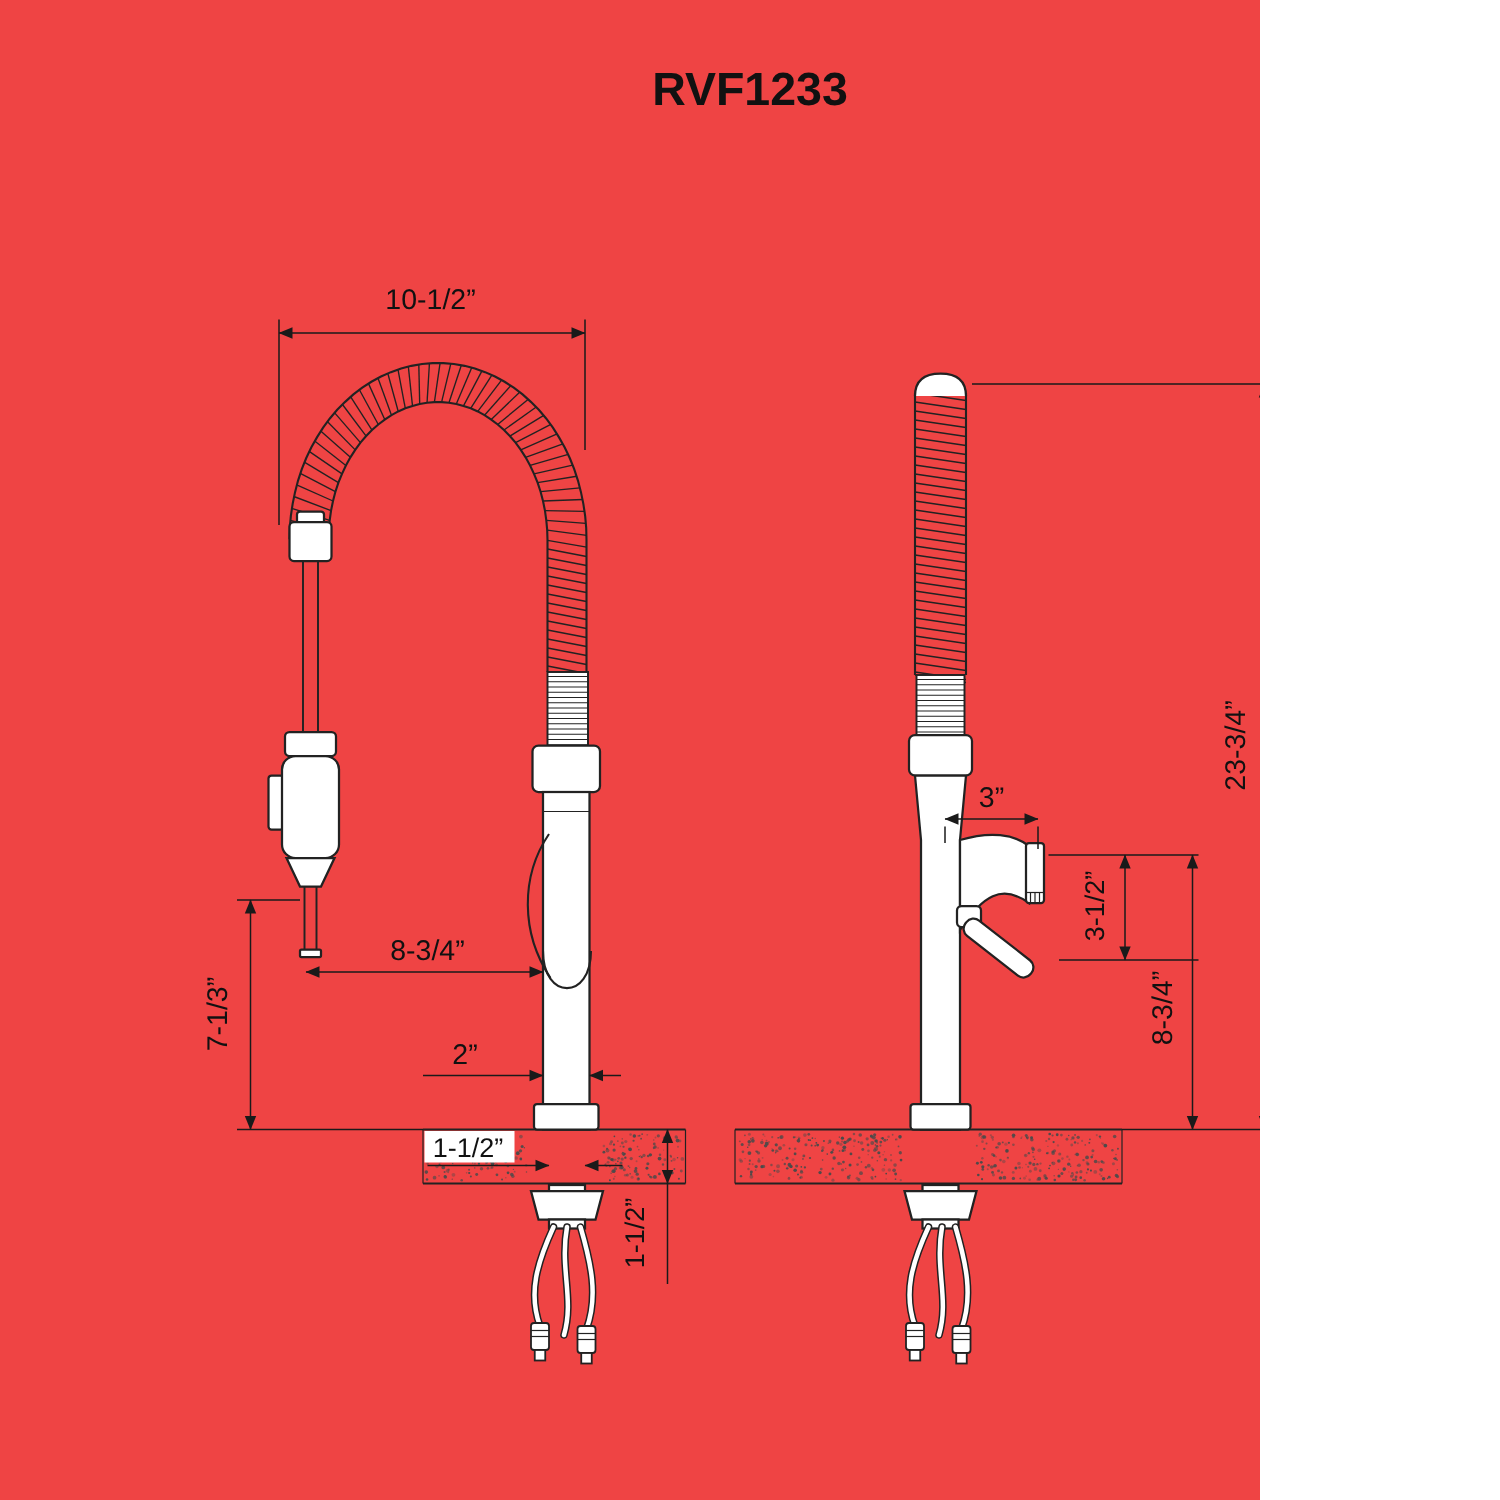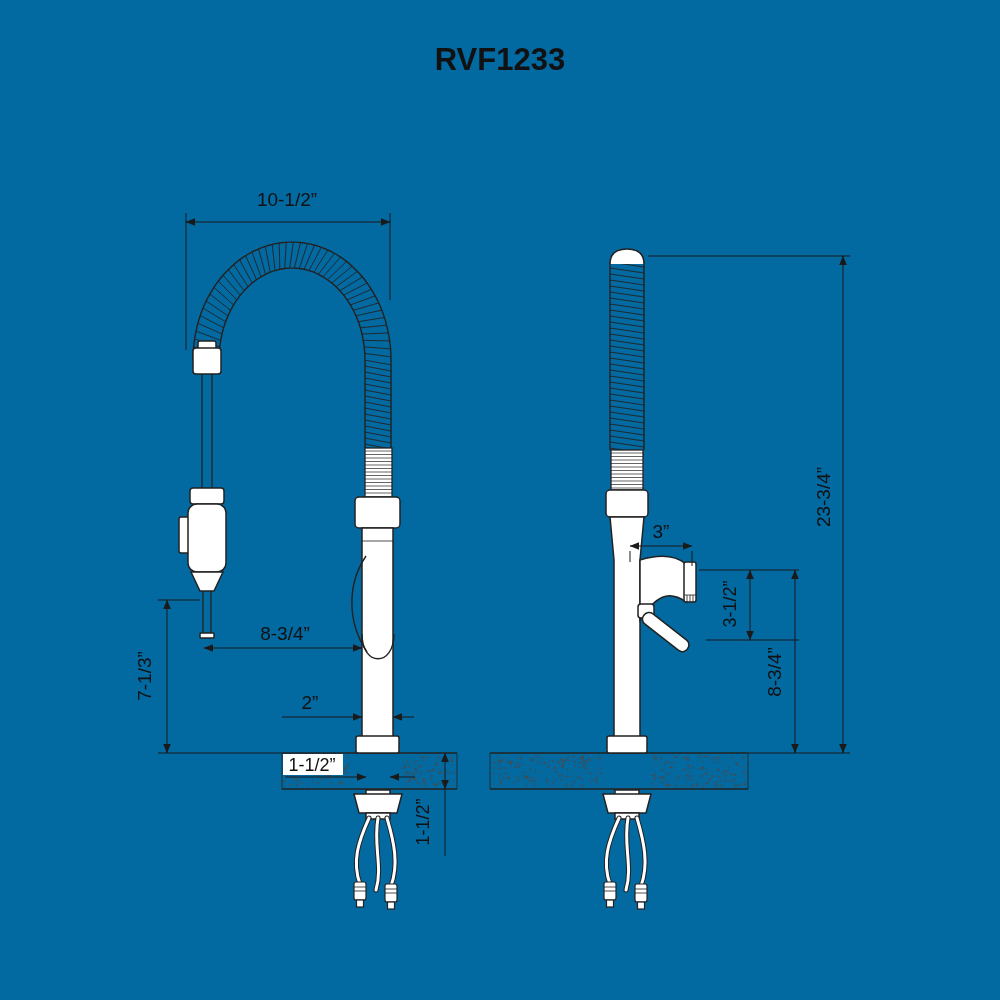--- a/index.html
+++ b/index.html
@@ -1,16 +1,16 @@
 <!DOCTYPE html>
 <html><head>
 <meta charset="utf-8">
 <style>
   html,body{margin:0;padding:0;background:#fff;}
-  .page{width:1000px;height:1000px;position:relative;background:#0369a1;overflow:hidden;}
+  .page{width:840px;height:1000px;position:relative;background:#ef4444;overflow:hidden;}
   svg{display:block;}
   .part{fill:#fff;stroke:#222;stroke-width:1.5;}
   .ln{stroke:#222;stroke-width:1.3;fill:none;}
   .lnt{stroke:#222;stroke-width:0.8;fill:none;}
   .lnf{fill:none;stroke:#222;stroke-width:1.4;}
   .dims line{stroke:#1a1a1a;stroke-width:1;fill:none;}
   .dims text{font:19px "Liberation Sans",sans-serif;fill:#111;text-anchor:middle;}
   .dims text.small{font-size:18px;}
   .title{font:bold 31px "Liberation Sans",sans-serif;fill:#111;text-anchor:middle;}
 </style>

